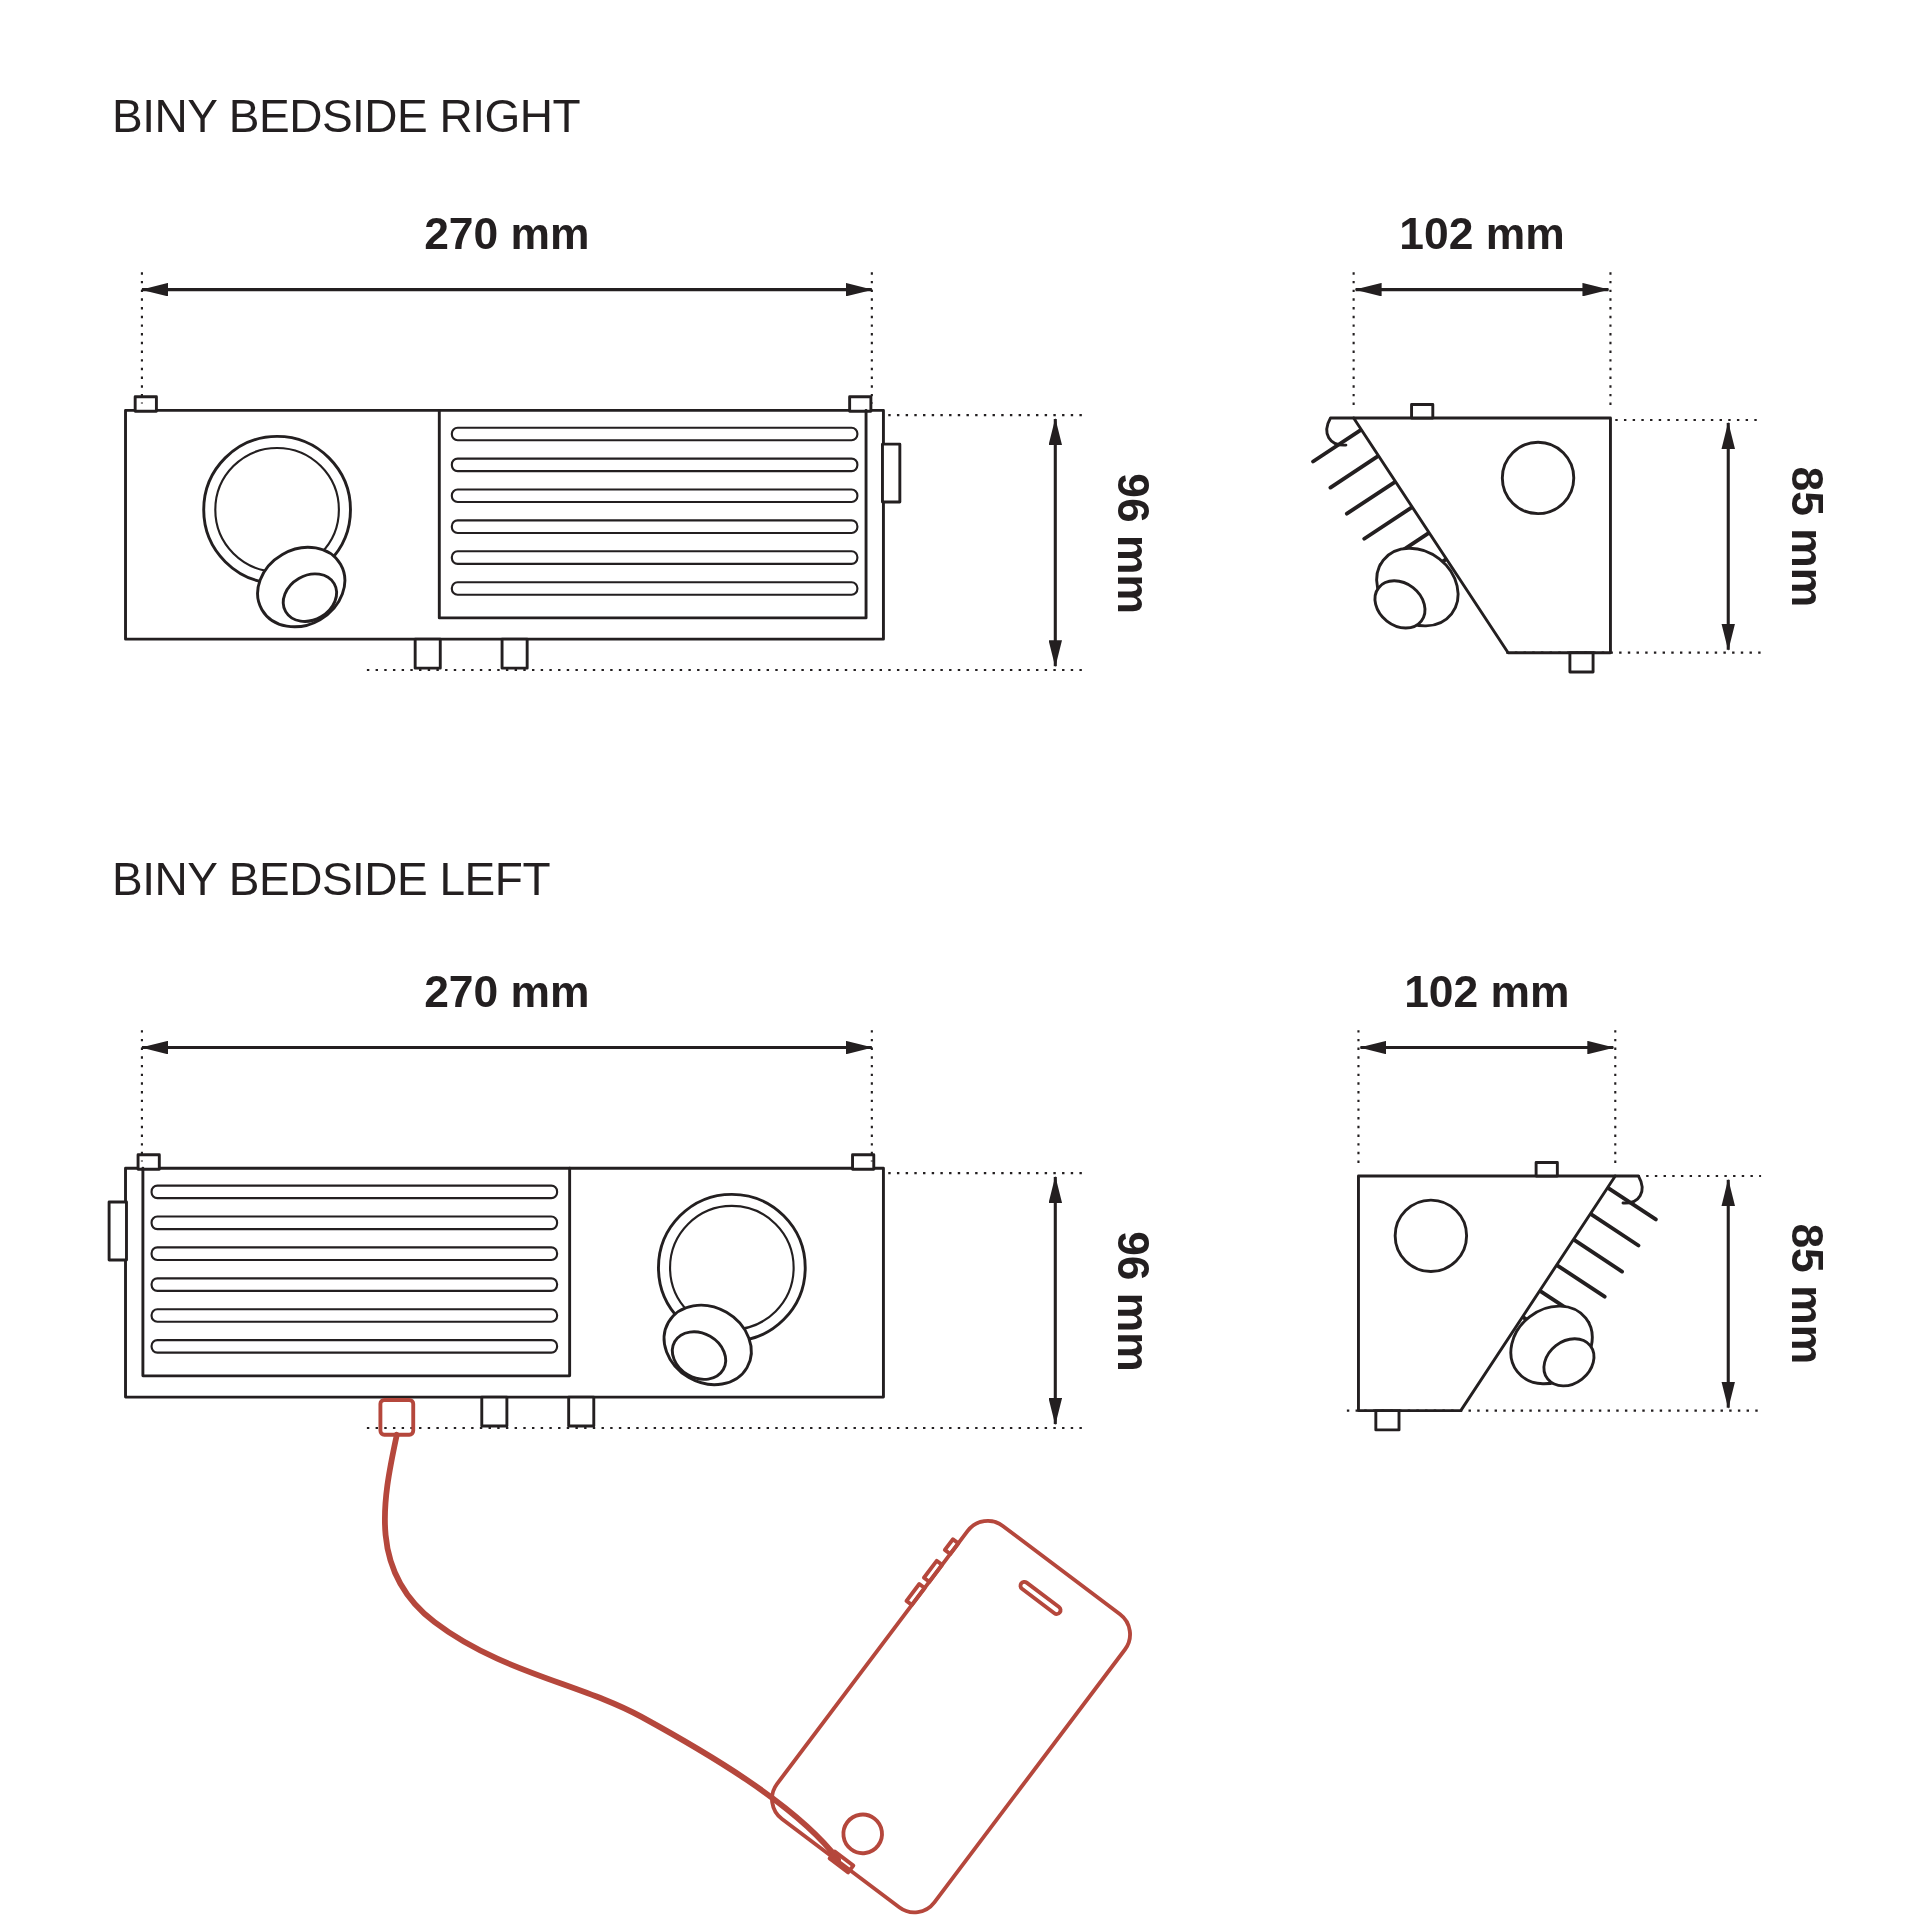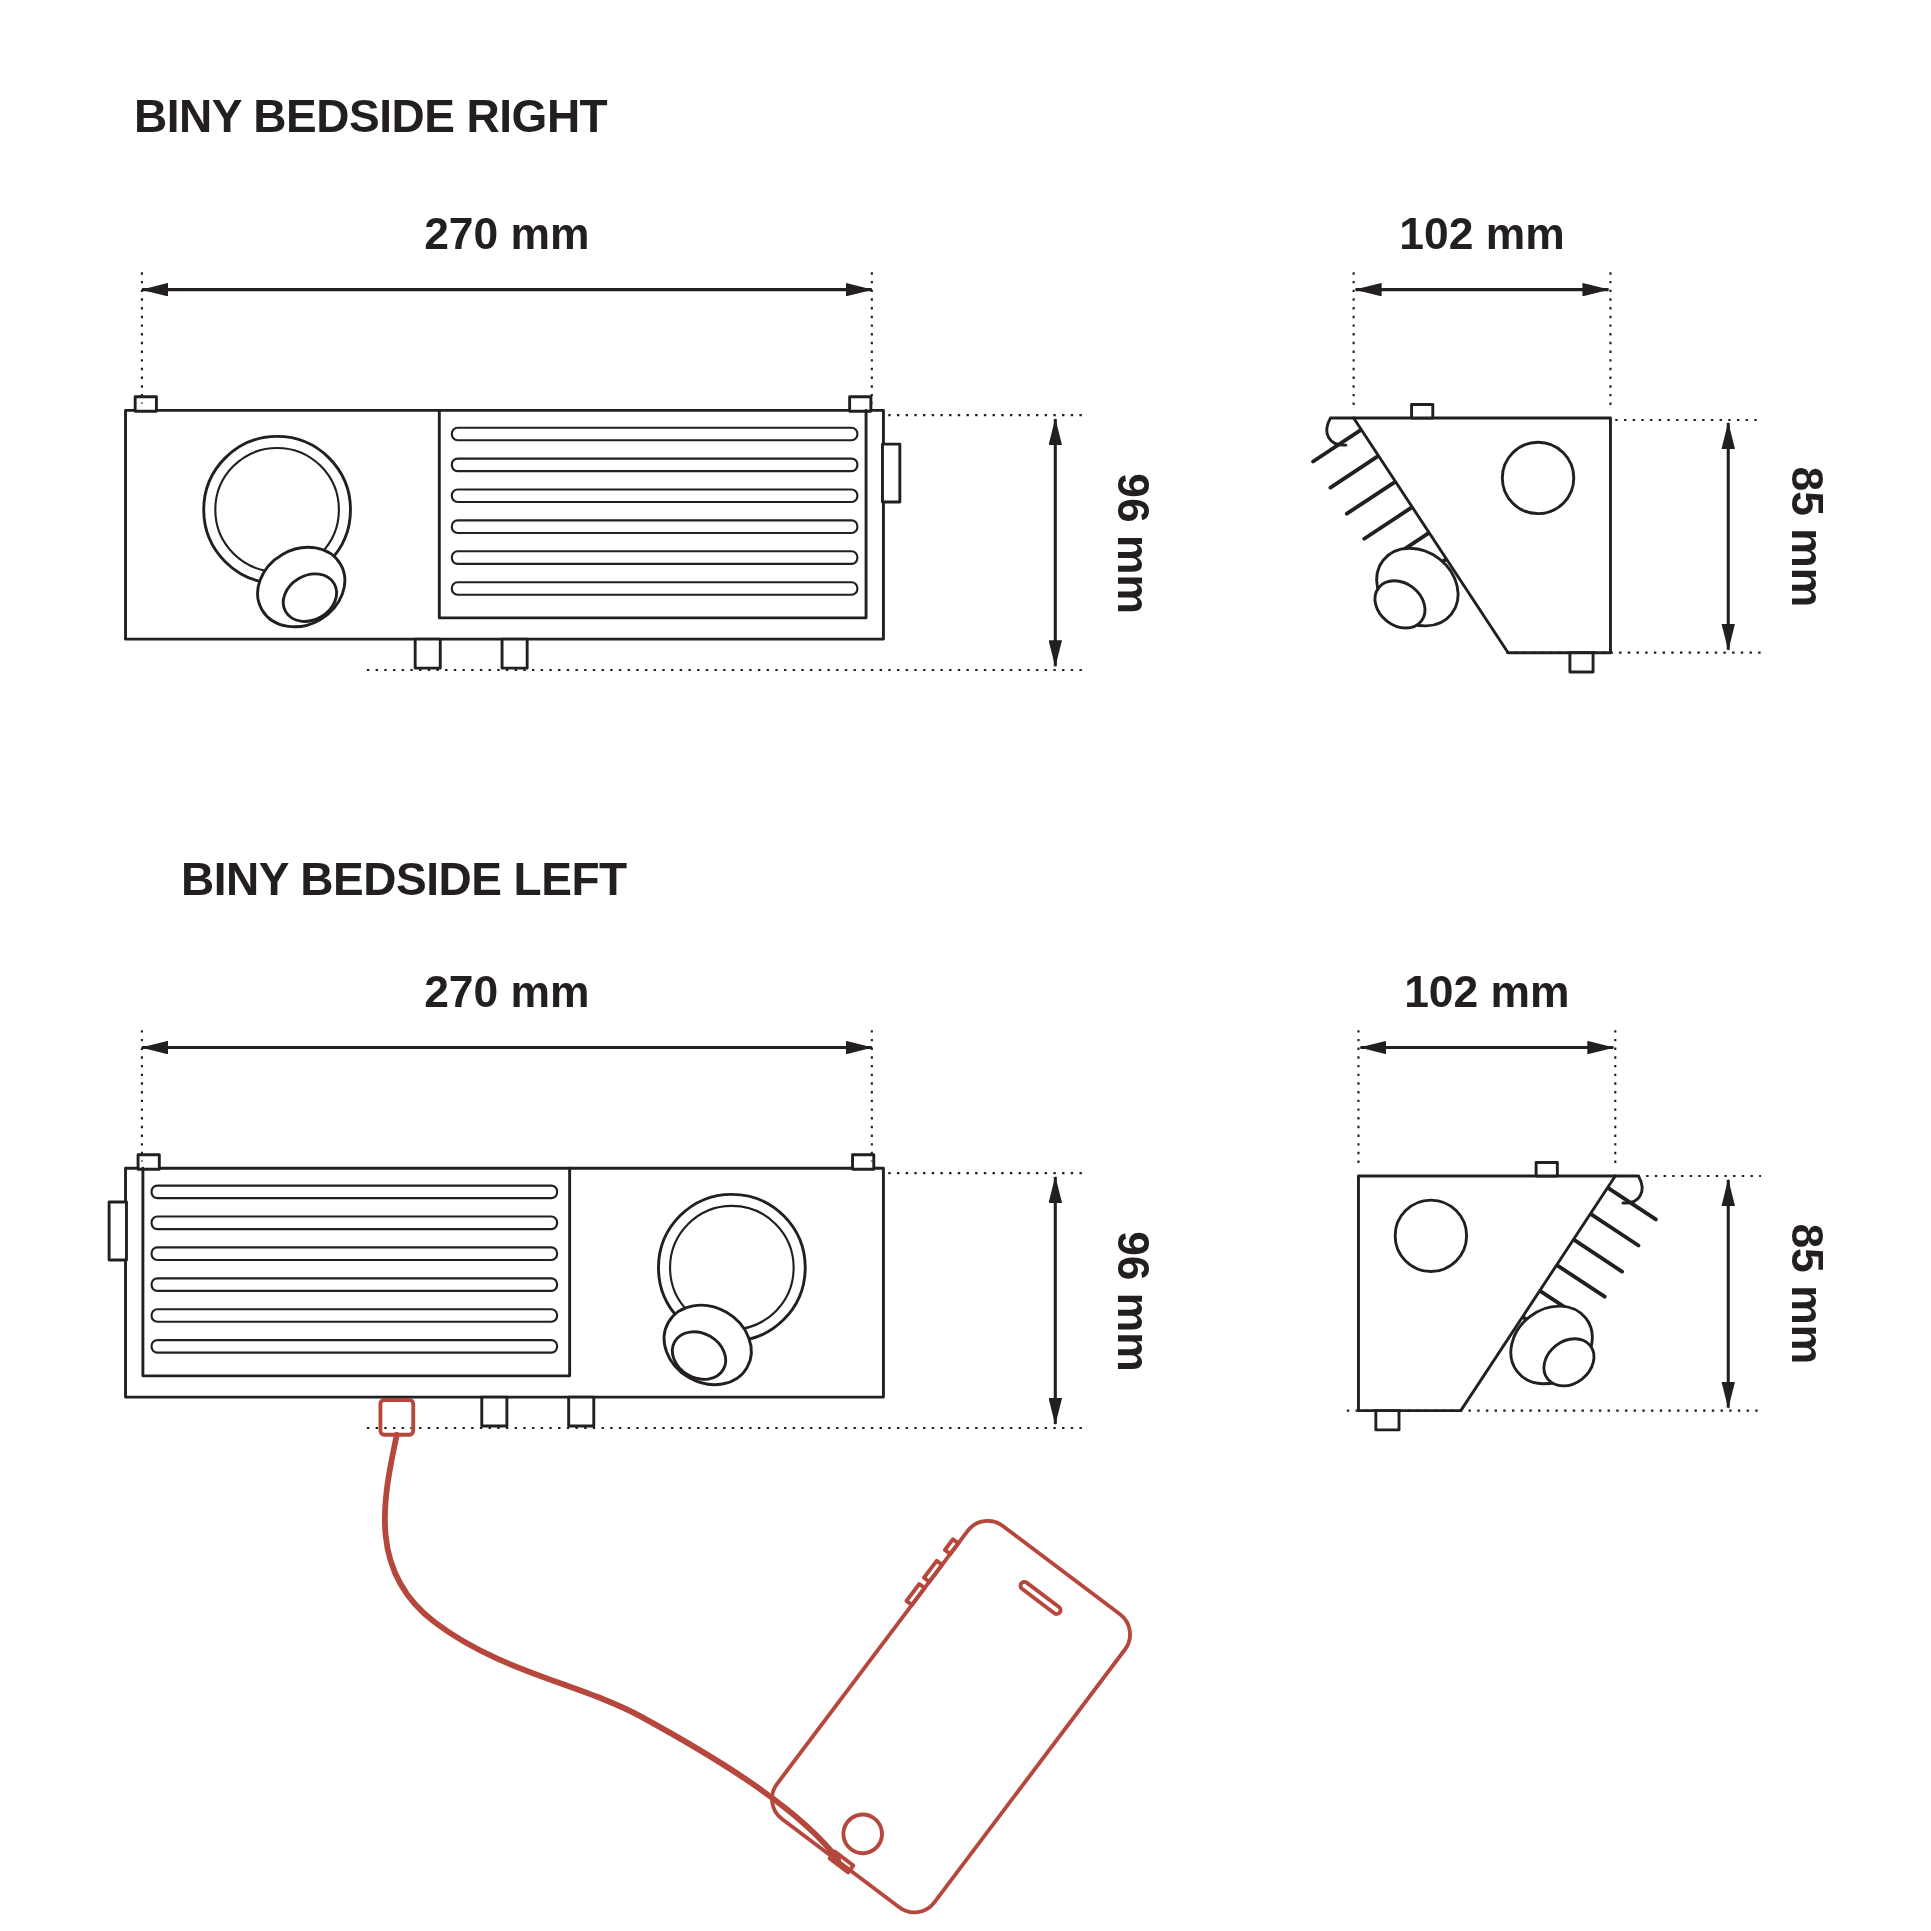--- a/index.html
+++ b/index.html
@@ -3,25 +3,25 @@
 <meta charset="utf-8">
 <style>
   :root { --line:#231f20; --accent:#b5473c; }
   html,body { margin:0; padding:0; background:#fff; }
   .canvas {
     position:relative; width:1931px; height:1931px; background:#fff;
     font-family:"Liberation Sans", sans-serif; overflow:hidden;
   }
   .canvas > svg { position:absolute; left:0; top:0; }
   .section-title {
-    position:absolute; left:134px; z-index:2;
-    font-size:46px; font-weight:700; letter-spacing:-0.5px; color:var(--line);
+    position:absolute; left:112px; z-index:2;
+    font-size:46px; font-weight:400; letter-spacing:-0.5px; color:var(--line);
   }
   .t1 { top:89px; }
-  .t2 { top:852px;margin-left:47px; }
+  .t2 { top:852px; }
 
   
   .k   { stroke:var(--line); fill:none;  stroke-width:3;   stroke-linecap:round; stroke-linejoin:round; }
   .kf  { stroke:var(--line); fill:#fff;  stroke-width:3;   stroke-linejoin:round; }
   .kt  { stroke:var(--line); fill:none;  stroke-width:2.2; }
   .fin { stroke:var(--line); fill:none;  stroke-width:4;   stroke-linecap:round; }
   .dot { stroke:var(--line); fill:none;  stroke-width:2.2; stroke-dasharray:2.5 6.5; }
   .dim { stroke:var(--line); fill:none;  stroke-width:3.2; marker-start:url(#arr); marker-end:url(#arr); }
   .red  { stroke:var(--accent); fill:none; stroke-width:6;   stroke-linecap:round; }
   .redt { stroke:var(--accent); fill:none; stroke-width:4;   stroke-linejoin:round; }

